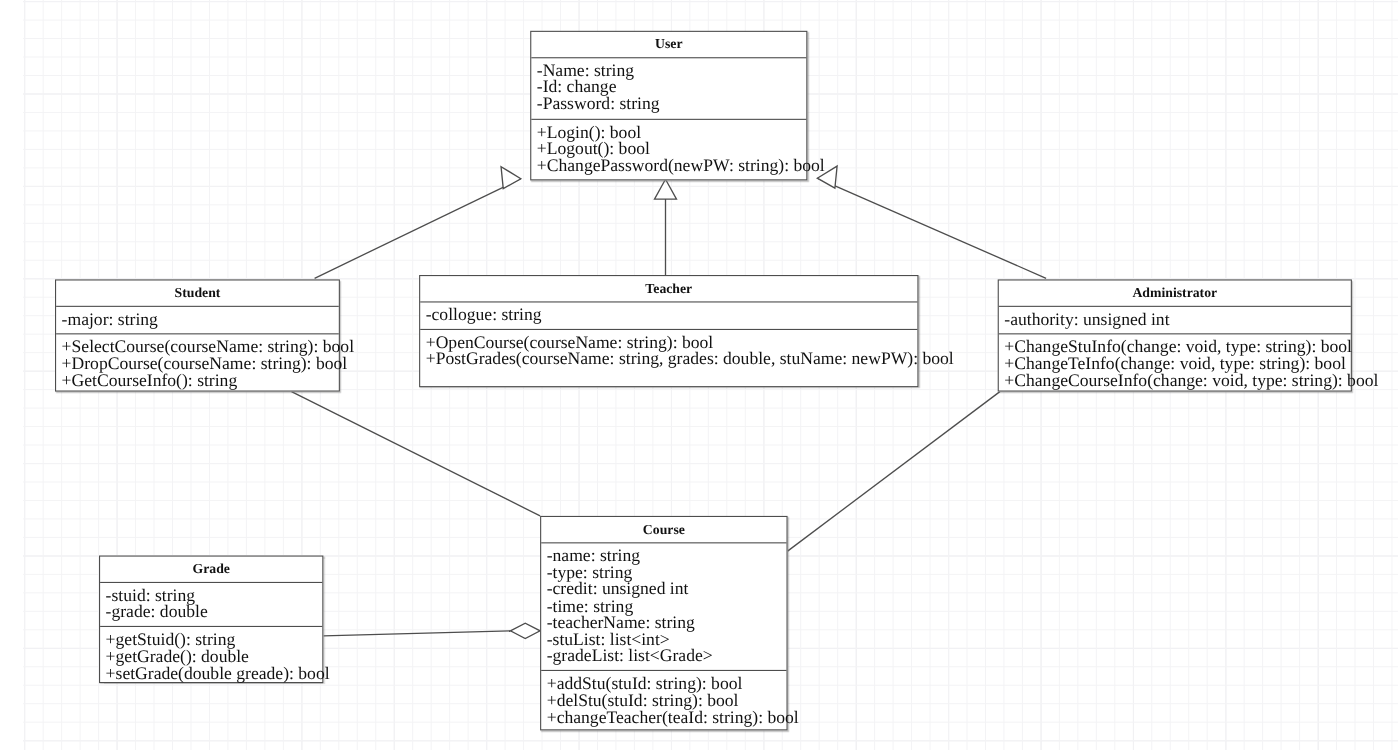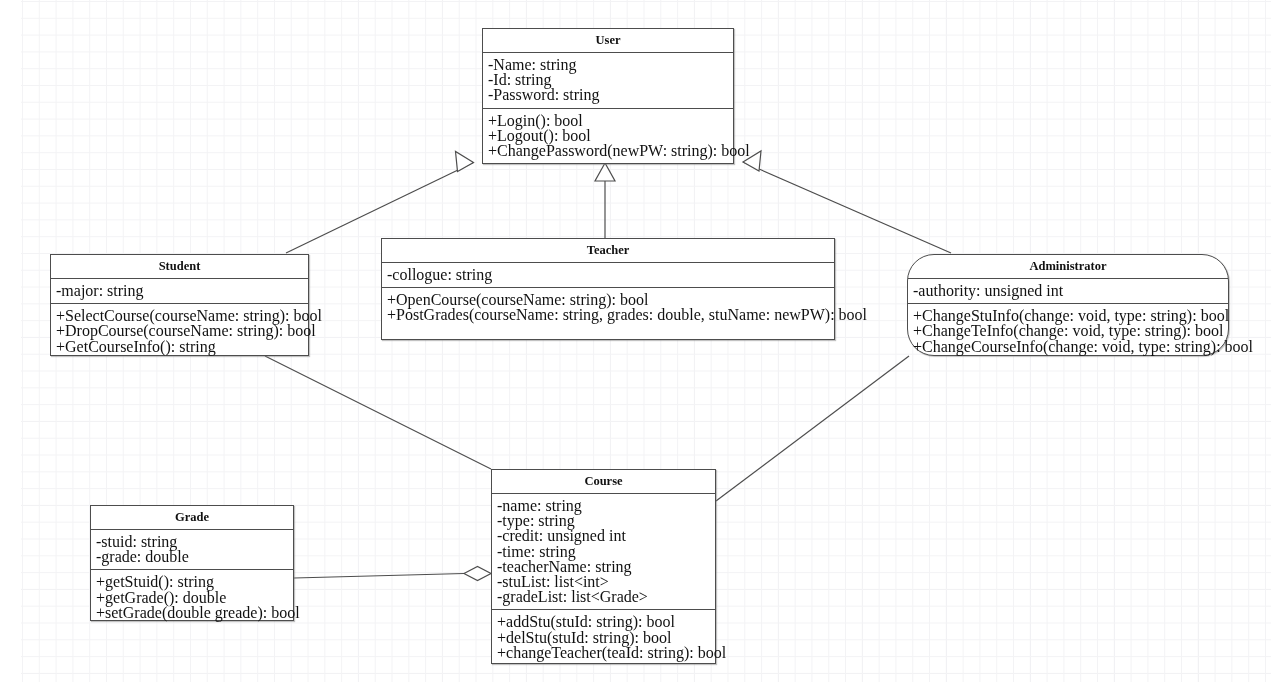--- a/index.html
+++ b/index.html
@@ -99,21 +99,21 @@
     <g>
       <line x1="273" y1="578" x2="443" y2="573.5" stroke="#4d4d4d" stroke-width="1.2"></line>
       <polygon points="443,573.5 456.5,566.5 470,573.5 456.5,580.5" fill="#ffffff" stroke="#4d4d4d" stroke-width="1.2"></polygon>
     </g>
   </svg>
 
   <div class="umlclass" id="box-user" style="left: 461px; top: 28px; width: 252px; height: 136px;">
     <div class="cls-name">User</div>
     <div class="cls-section cls-attrs">
       <div class="cls-row">-Name: string</div>
-      <div class="cls-row">-Id: string</div>
+      <div class="cls-row">-Id: change</div>
       <div class="cls-row">-Password: string</div>
     </div>
     <div class="cls-section">
       <div class="cls-row">+Login(): bool</div>
       <div class="cls-row">+Logout(): bool</div>
       <div class="cls-row">+ChangePassword(newPW: string): bool</div>
     </div>
   </div>
 
   <div class="umlclass" id="box-student" style="left: 29px; top: 254px; width: 259px; height: 102px;">
@@ -121,32 +121,32 @@
     <div class="cls-section cls-attrs">
       <div class="cls-row">-major: string</div>
     </div>
     <div class="cls-section">
       <div class="cls-row">+SelectCourse(courseName: string): bool</div>
       <div class="cls-row">+DropCourse(courseName: string): bool</div>
       <div class="cls-row">+GetCourseInfo(): string</div>
     </div>
   </div>
 
-  <div class="umlclass" id="box-teacher" style="left: 360px; top: 238px; width: 454px; height: 102px;">
+  <div class="umlclass" id="box-teacher" style="left: 360px; top: 250px; width: 454px; height: 102px;">
     <div class="cls-name">Teacher</div>
     <div class="cls-section cls-attrs">
       <div class="cls-row">-collogue: string</div>
     </div>
     <div class="cls-section">
       <div class="cls-row">+OpenCourse(courseName: string): bool</div>
       <div class="cls-row">+PostGrades(courseName: string, grades: double, stuName: newPW): bool</div>
     </div>
   </div>
 
-  <div class="umlclass" id="box-administrator" style="left: 886px; top: 254px; width: 322px; height: 102px; border-radius: 27px;">
+  <div class="umlclass" id="box-administrator" style="left: 886px; top: 254px; width: 322px; height: 102px;">
     <div class="cls-name">Administrator</div>
     <div class="cls-section cls-attrs">
       <div class="cls-row">-authority: unsigned int</div>
     </div>
     <div class="cls-section">
       <div class="cls-row">+ChangeStuInfo(change: void, type: string): bool</div>
       <div class="cls-row">+ChangeTeInfo(change: void, type: string): bool</div>
       <div class="cls-row">+ChangeCourseInfo(change: void, type: string): bool</div>
     </div>
   </div>

